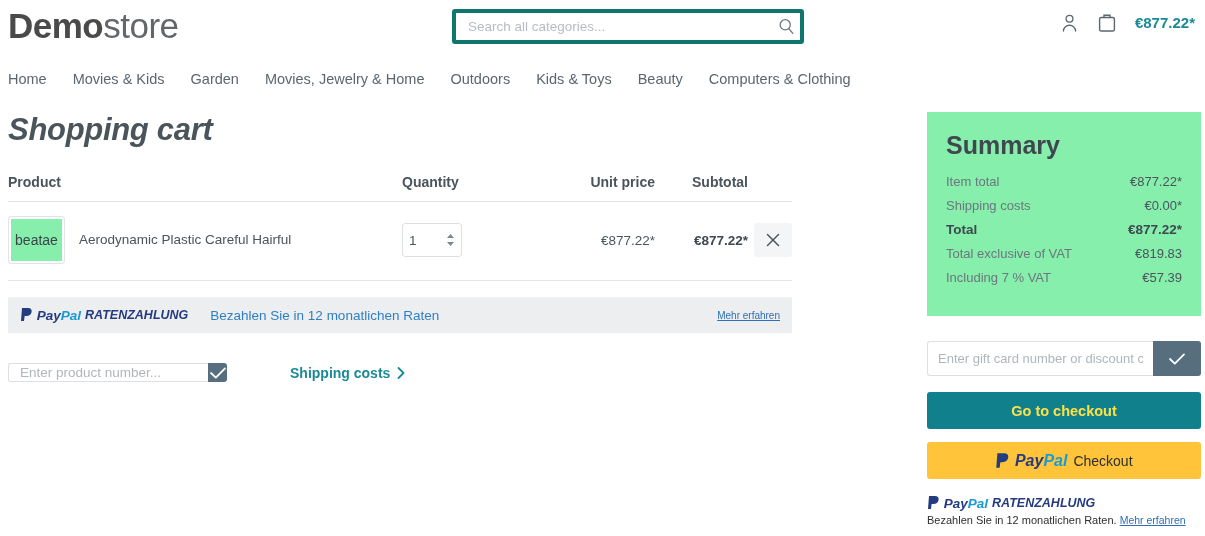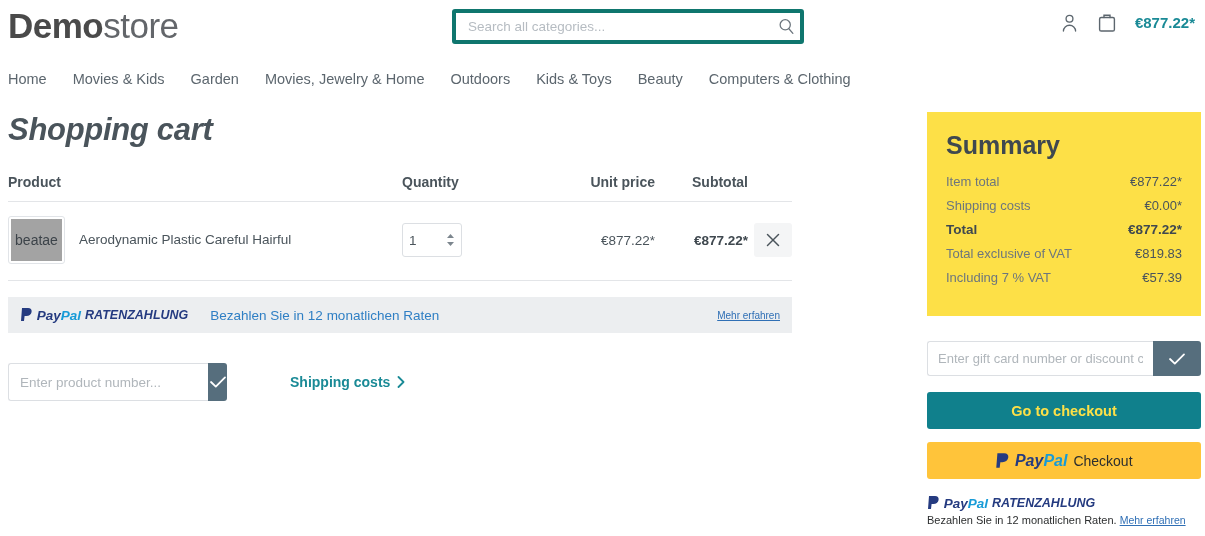--- a/index.html
+++ b/index.html
@@ -82,21 +82,21 @@
     display: flex; align-items: center;
     padding: 14px 0 16px 0; border-bottom: 1px solid #e3e5e8;
   }
   .prod-cell { width: 394px; display: flex; align-items: center; gap: 14px; }
   .thumb {
     width: 57px; height: 48px; border: 1px solid #e1e4e8; border-radius: 3px;
     background: #fff; display: flex; align-items: center; justify-content: center;
     flex: none; padding: 2px;
   }
   .thumb-inner {
-    width: 100%; height: 100%; background: #a3a3a3;
+    width: 100%; height: 100%; background: #86efac;
     display: flex; align-items: center; justify-content: center;
     font-size: 14px; color: #3c4349;
   }
   .prod-name { font-size: 13.5px; font-weight: normal; color: #4a545b; line-height: 1.35; }
   .prod-order { font-size: 11.5px; color: #7c868e; margin-top: 3px; }
 
   .qty-cell { width: 126px; }
   .qty-select {
     width: 60px; height: 34px; border: 1px solid #dcdfe3; border-radius: 3px;
     background: #fff; font-size: 13.5px; color: #4a545b; padding: 0 6px;
@@ -124,40 +124,40 @@
   .pp-mark .pal { color: #179bd7; }
   .pp-raten { color: #253b80; font-weight: bold; font-style: italic; font-size: 12.5px; margin-left: 4px; }
   .pp-text { color: #2f7fc4; font-size: 13.5px; margin-left: 22px; }
   .pp-link {
     margin-left: auto; font-size: 10px; color: #2f6fb5;
     text-decoration: underline; cursor: pointer;
   }
 
   
   .bottom-row { margin-top: 30px; display: flex; align-items: center; }
-  .prodnum-wrap { display: flex; width: 219px; height: 38px; }
+  .prodnum-wrap { display: flex; width: 219px; height: 19px; }
   .prodnum-input {
     flex: 1; border: 1px solid #dcdfe3; border-right: none; border-radius: 3px 0 0 3px;
     padding: 0 11px; font-size: 13.5px; color: #4a545b; outline: none;
     font-family: "Liberation Sans", sans-serif;
   }
   .prodnum-input::placeholder { color: #b0b6bb; }
   .check-btn {
     width: 48px; background: #566e7d; border: none; border-radius: 0 3px 3px 0;
     cursor: pointer; display: flex; align-items: center; justify-content: center;
   }
   .shipping-link {
     margin-left: 63px; color: #1a8a96; font-weight: bold; font-size: 14px;
     display: flex; align-items: center; gap: 7px; cursor: pointer; text-decoration: none;
   }
 
   
   .summary {
     position: absolute; left: 927px; top: 112px; width: 274px;
-    background: #fde047; padding: 19px 19px 22px 19px;
+    background: #86efac; padding: 19px 19px 22px 19px;
   }
   .summary-title { font-size: 25px; font-weight: bold; color: #3f484f; margin-bottom: 14px; }
   .sum-line { display: flex; justify-content: space-between; font-size: 13px; color: #6d767d; margin-bottom: 9px; }
   .sum-line.total { font-weight: bold; color: #3f484f; font-size: 13.5px; }
   .sum-line .val { color: #4a545b; }
   .sum-line.total .val { color: #3f484f; font-weight: bold; }
 
   .gift-wrap { position: absolute; left: 927px; top: 341px; display: flex; width: 274px; height: 35px; }
   .gift-input {
     flex: 1; border: 1px solid #dcdfe3; border-right: none; border-radius: 3px 0 0 3px;

